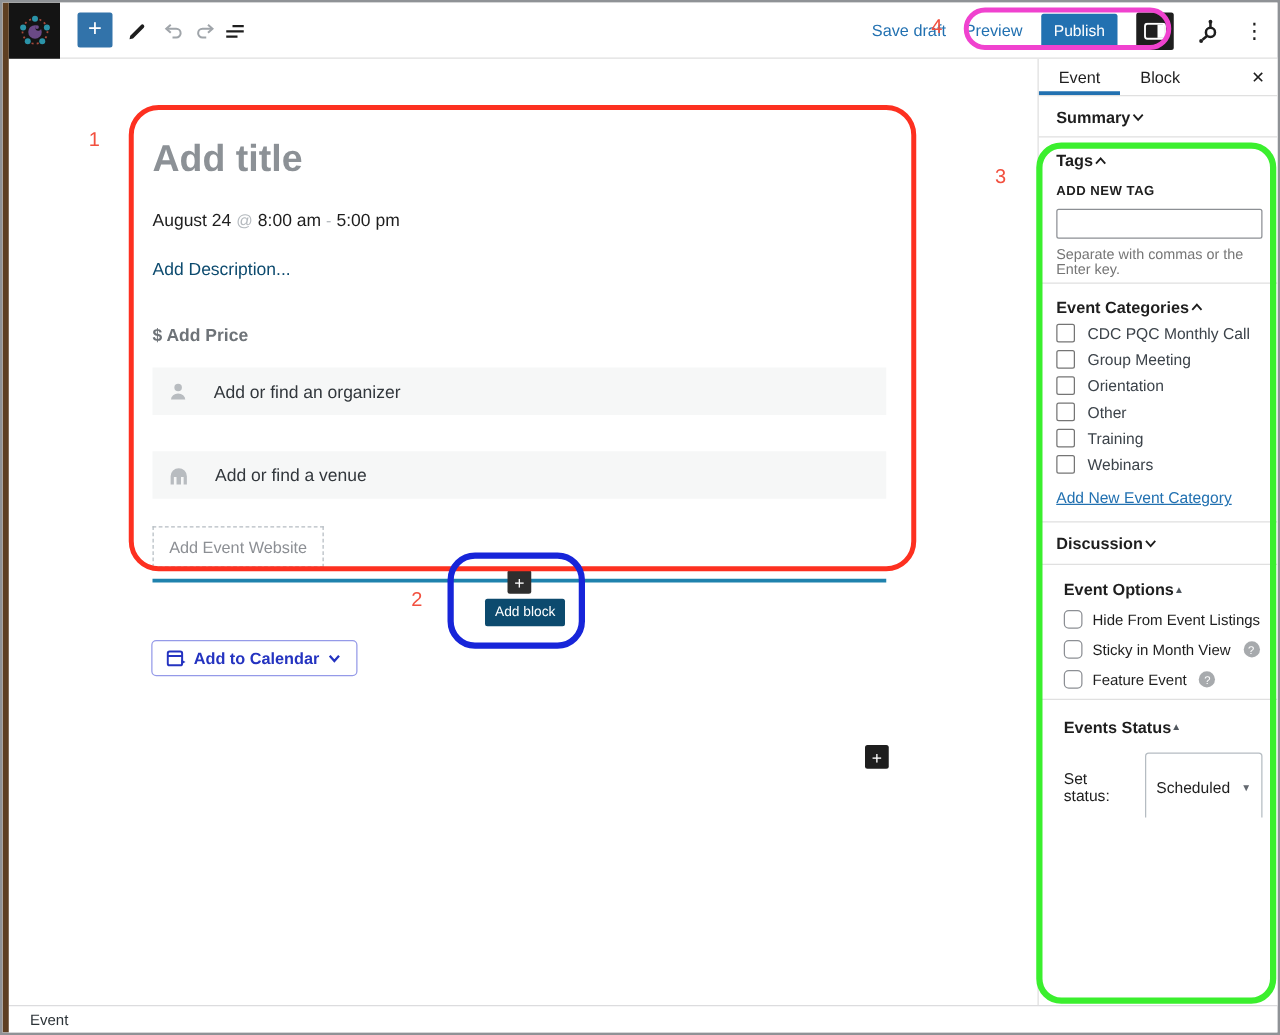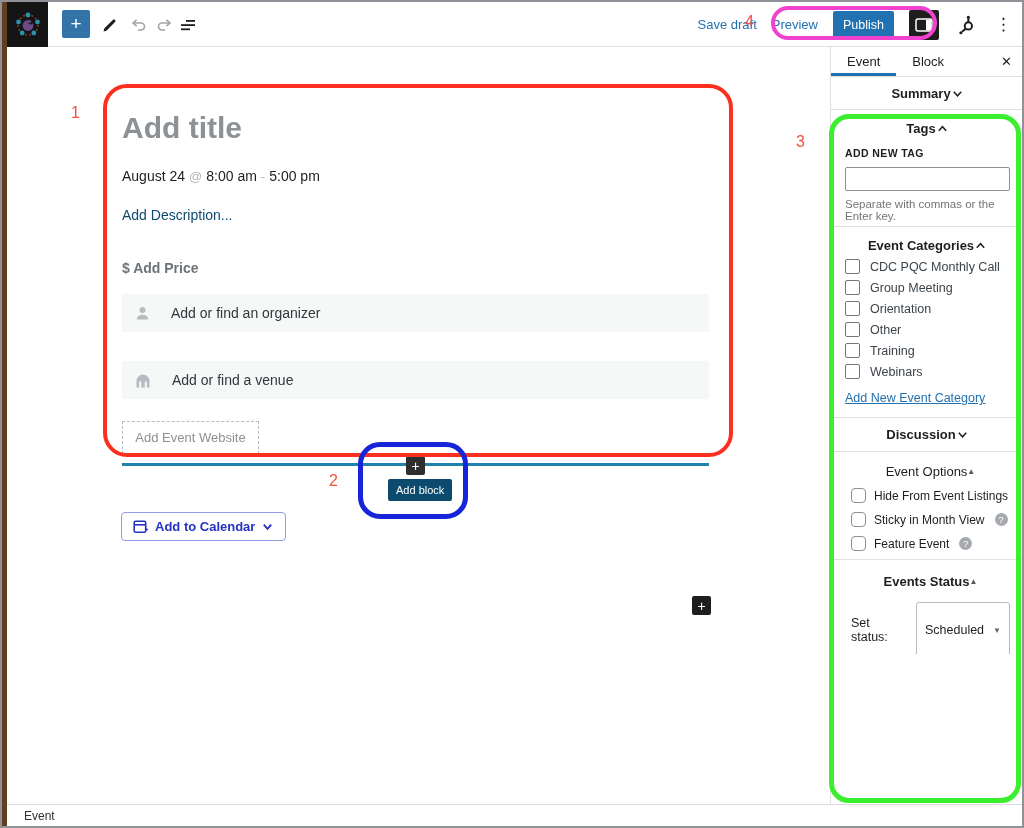--- a/index.html
+++ b/index.html
@@ -52,21 +52,21 @@
 
   
   .sidebar { position:absolute; left:828px; top:45px; width:194px; bottom:22px; background:#fff;
           border-left:1px solid #e0e0e0; z-index:5; font-size:13px; color:#1e1e1e; }
   .sb-sec { border-bottom:1px solid #e0e0e0; padding:0 14px; overflow:hidden; }
   .tabbar { height:30px; display:flex; align-items:center; padding:0; }
   .tab { height:100%; display:flex; align-items:center; padding:0 16px; font-size:13px; font-weight:500;
           color:#1e1e1e; position:relative; cursor:pointer; }
   .tab.active::after { content:""; position:absolute; left:0; right:0; bottom:0; height:3px; background:var(--accent,#2271b1); }
   .tab-close { margin-left:auto; margin-right:12px; font-size:13px; color:#1e1e1e; cursor:pointer; }
-  .row-head { display:flex; align-items:center; justify-content:center; cursor:pointer; }
+  .row-head { display:flex; align-items:center; justify-content:flex-start; cursor:pointer; }
   .sec-title { font-weight:600; font-size:13px; }
   .chev { width:13px; height:13px; }
   .uplabel { font-size:10.5px; font-weight:600; letter-spacing:.4px; margin-top:11px; }
   .tag-input { width:100%; height:24px; border:1px solid #8c8f94; border-radius:2px; margin-top:8px;
           font-size:12px; padding:0 6px; font-family:inherit; }
   .help-txt { font-size:11.5px; color:#757575; margin-top:7px; }
   .cb { width:15px; height:15px; border:1px solid #757575; border-radius:2px; background:#fff; flex:none; cursor:pointer; }
   .cb.round { border-radius:4px; border-color:#8c8f94; }
   .cat-row { display:flex; align-items:center; gap:10px; margin-top:6px; font-size:12.5px; color:#3c434a; cursor:pointer; }
   .add-link { display:inline-block; margin-top:12px; color:var(--accent,#2271b1); font-size:12.5px;
@@ -270,21 +270,21 @@
 
     <div class="sb-sec row-head" style="height:34px">
       <span class="sec-title">Discussion</span>
       <svg class="chev" viewBox="0 0 14 14">
         <polyline points="3,5 7,9.5 11,5" fill="none" stroke="#1e1e1e" stroke-width="1.6"></polyline>
         </svg>
     </div>
 
     <div class="sb-sec" style="height:108px; padding:12px 14px 0 20px;">
       <div class="row-head">
-        <span class="sec-title" style="font-weight:400">Event Options</span>
+        <span class="sec-title" style="font-weight:700">Event Options</span>
         <span class="tri">▲</span>
       </div>
       <label class="opt-row">
         <span class="cb round"></span>
         <span>Hide From Event Listings</span>
         </label>
       <label class="opt-row">
         <span class="cb round"></span>
         <span>Sticky in Month View</span>
         <span class="help-dot">?</span>

